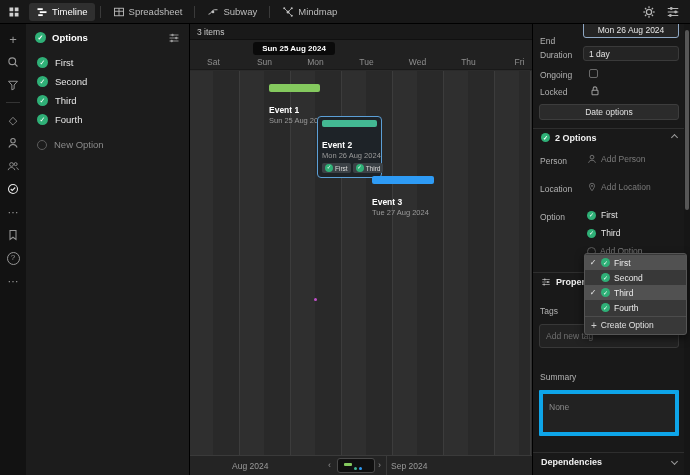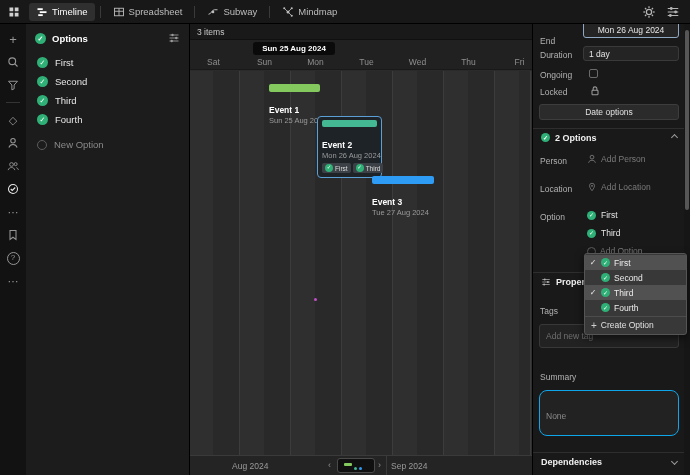--- a/index.html
+++ b/index.html
@@ -29,21 +29,21 @@
   .cc.sm{width:9px;height:9px;font-size:6px}
   .cc.tiny{width:8px;height:8px;font-size:5.5px}
   .co{display:inline-block;width:10px;height:10px;border-radius:50%;border:1.5px solid #5c5c5c;flex:0 0 auto}
   .co.sm{width:9px;height:9px}
   .chev{display:inline-block;width:5px;height:5px;border-right:1.4px solid #9a9a9a;border-bottom:1.4px solid #9a9a9a}
   .chev.up{transform:rotate(-135deg)}
   .chev.down{transform:rotate(45deg)}
 
   
   .panel{position:absolute;left:26px;top:24px;width:164px;height:451px;background:#1c1c1c;border-right:1px solid #000;z-index:3}
-  .panel-h{display:flex;align-items:center;gap:6px;padding:8px 9px 9px 9px;color:#fff;font-weight:bold;font-size:9.5px}
+  .panel-h{display:flex;gap:6px;padding:8px 9px 9px 9px;color:#fff;font-weight:bold;font-size:9.5px}
   .panel-h .sp{flex:1}
   .opt-item{display:flex;align-items:center;gap:7px;padding:4px 11px;color:#e6e6e6;font-size:9.5px}
   .opt-item.un{color:#8a8a8a;margin-top:6px}
 
   
   .tl{position:absolute;left:190px;top:24px;width:342px;height:451px;background:#2b2b2b;overflow:hidden;z-index:2}
   .tl-toolbar{height:16px;background:#191919;color:#c9c9c9;display:flex;align-items:center;padding:0 7px;font-size:8.5px;border-bottom:1px solid #101010}
   .tl-head{position:relative;height:30px;background:#212121;border-bottom:1px solid #191919}
   .date-chip{position:absolute;left:63px;top:2px;width:82px;height:13px;background:#0a0a0a;border-radius:3px;color:#fff;font-weight:bold;font-size:8px;display:flex;align-items:center;justify-content:center;white-space:nowrap}
   .dayrow{position:absolute;left:-2px;top:17px;display:flex}
@@ -76,21 +76,21 @@
   .box{position:absolute;background:#242424;border:1px solid #3a3a3a;border-radius:3px;color:#e6e6e6;font-size:8.5px;display:flex;align-items:center;padding:0 5px}
   .box.focus{border-color:#8fa8c4;justify-content:center}
   .btn{position:absolute;background:#2b2b2b;border:1px solid #3d3d3d;border-radius:3px;color:#e2e2e2;font-size:8.5px;display:flex;align-items:center;justify-content:center}
   .checkbox{position:absolute;width:9px;height:9px;border:1px solid #6a6a6a;border-radius:2px;background:transparent}
   .sect{position:absolute;left:0;width:152px;height:18px;display:flex;align-items:center;gap:5px;padding:0 8px;border-top:1px solid #2e2e2e;color:#f0f0f0;font-weight:bold;font-size:9px}
   .sect .sp{flex:1}
   .ph{position:absolute;display:flex;align-items:center;gap:4px;color:#7a7a7a;font-size:8.5px}
   .val{position:absolute;display:flex;align-items:center;gap:5px;color:#e6e6e6;font-size:8.5px}
   .taginput{position:absolute;left:6px;top:300px;width:140px;height:24px;background:#222;border:1px solid #383838;border-radius:3px;color:#ddd;font-size:8.5px;padding:0 6px;font-family:"Liberation Sans",sans-serif}
   .taginput::placeholder{color:#6f6f6f}
-  .sumbox{position:absolute;left:6px;top:366px;width:140px;height:46px;background:#222;border:1px solid #0ea5e9;border-radius:8px;color:#8a8a8a;font-size:8.5px;padding:20px 6px}
+  .sumbox{position:absolute;left:6px;top:366px;width:140px;height:46px;background:#222;border:4px solid #0ea5e9;border-radius:1px;color:#8a8a8a;font-size:8.5px;padding:8px 6px}
 
   
   .dd{position:absolute;left:584px;top:253px;width:103px;background:#383838;border:1px solid #555;border-radius:3px;box-shadow:0 3px 8px rgba(0,0,0,.6);z-index:10;padding:1px 0}
   .dd-row{display:flex;align-items:center;height:15px;padding:0 4px;gap:4px;color:#ececec;font-size:8.5px}
   .dd-row.sel{background:#515151}
   .dd-ck{width:8px;color:#e8e8e8;font-size:8px;text-align:center;flex:0 0 auto}
   .dd-create{display:flex;align-items:center;height:17px;padding:0 6px;gap:4px;color:#e0e0e0;font-size:8.5px;border-top:1px solid #4c4c4c;margin-top:1px}
   .dd-plus{color:#cfcfcf;font-size:10px}
 
   

